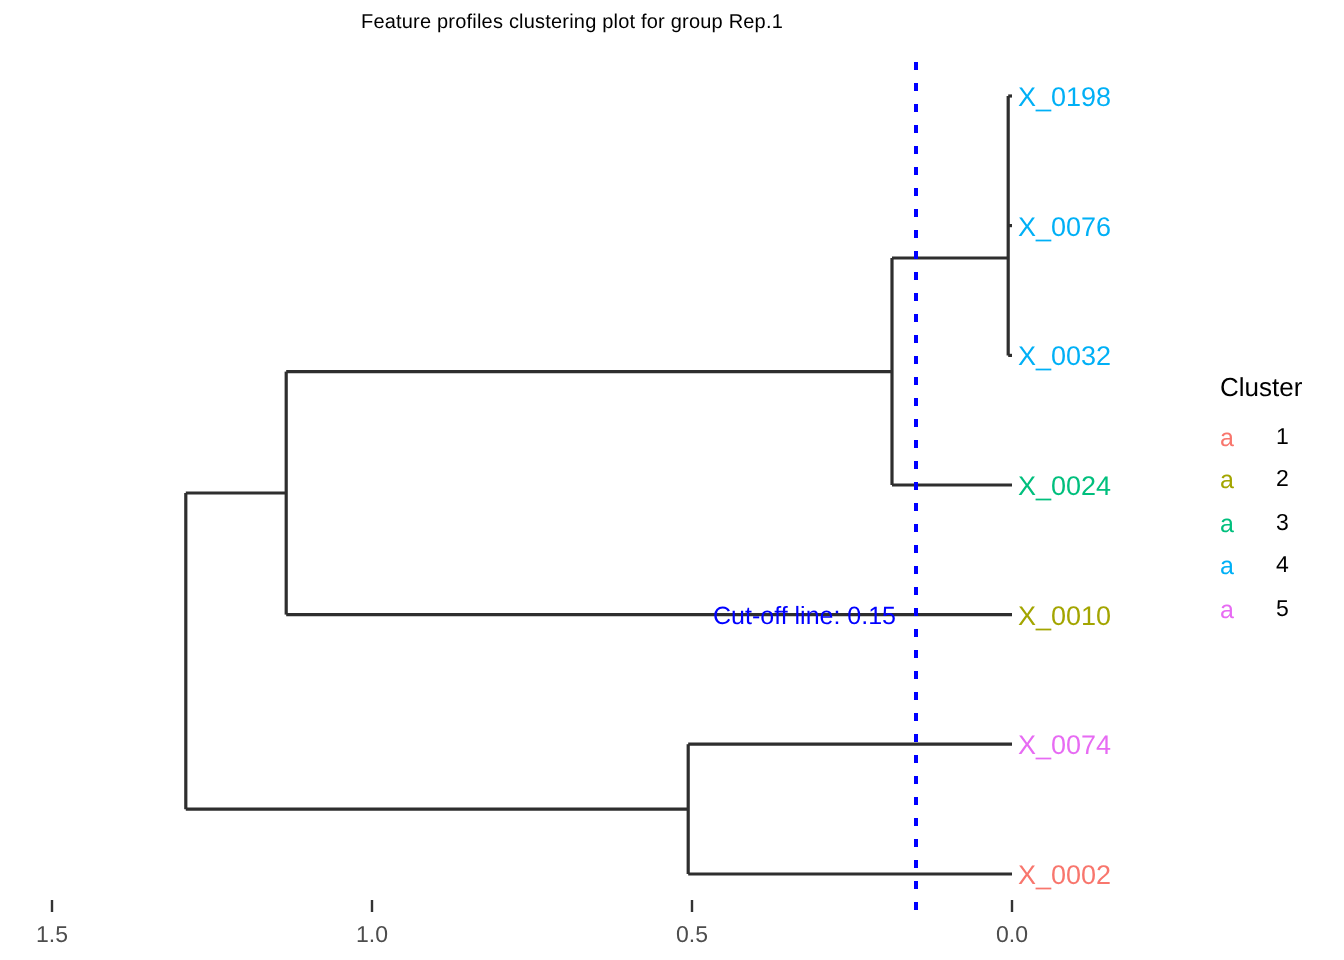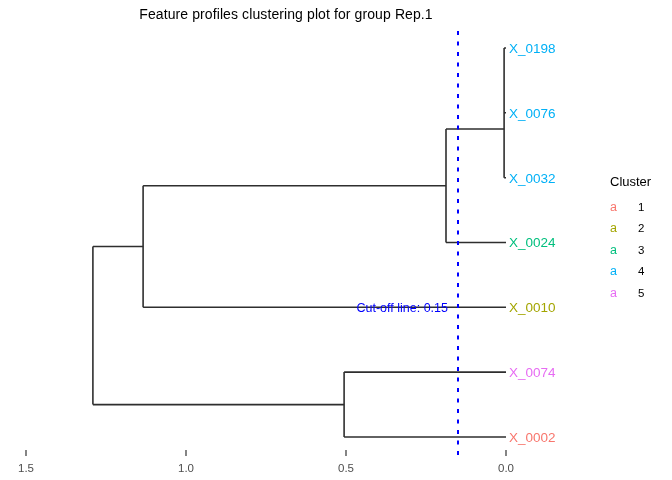--- a/index.html
+++ b/index.html
@@ -1,23 +1,23 @@
 <!DOCTYPE html>
 <html><head>
 <meta charset="utf-8">
 <style>
   html,body{margin:0;padding:0;background:#ffffff;}
   body{width:672px;height:480px;font-family:"Liberation Sans",sans-serif;}
   .canvas{position:relative;width:672px;height:480px;background:#ffffff;overflow:hidden;}
   .chart-title{position:absolute;left:0;top:6px;width:572px;text-align:center;
-               font-size:14px;color:#000000;letter-spacing:0.1px;}
+               font-size:10px;color:#000000;letter-spacing:0.1px;}
   svg{position:absolute;left:0;top:0;}
   svg text{font-family:"Liberation Sans",sans-serif;}
   .legend{position:absolute;left:604px;top:172px;}
-  .legend-title{font-size:13px;color:#000000;line-height:20px;padding-left:6px;}
+  .legend-title{font-size:13px;color:#000000;line-height:20px;padding-left:6px;margin-top:12px;}
   .legend-rows{margin-top:4px;}
   .legend-row{height:21.5px;display:flex;align-items:center;}
   .legend-key{font-size:12.5px;width:13px;margin-left:6px;text-align:left;}
   .legend-label{font-size:11.5px;color:#000000;margin-left:15px;}
 </style>
 </head>
 <body>
 
 <div class="canvas">
   <div class="chart-title">Feature profiles clustering plot for group Rep.1</div>

